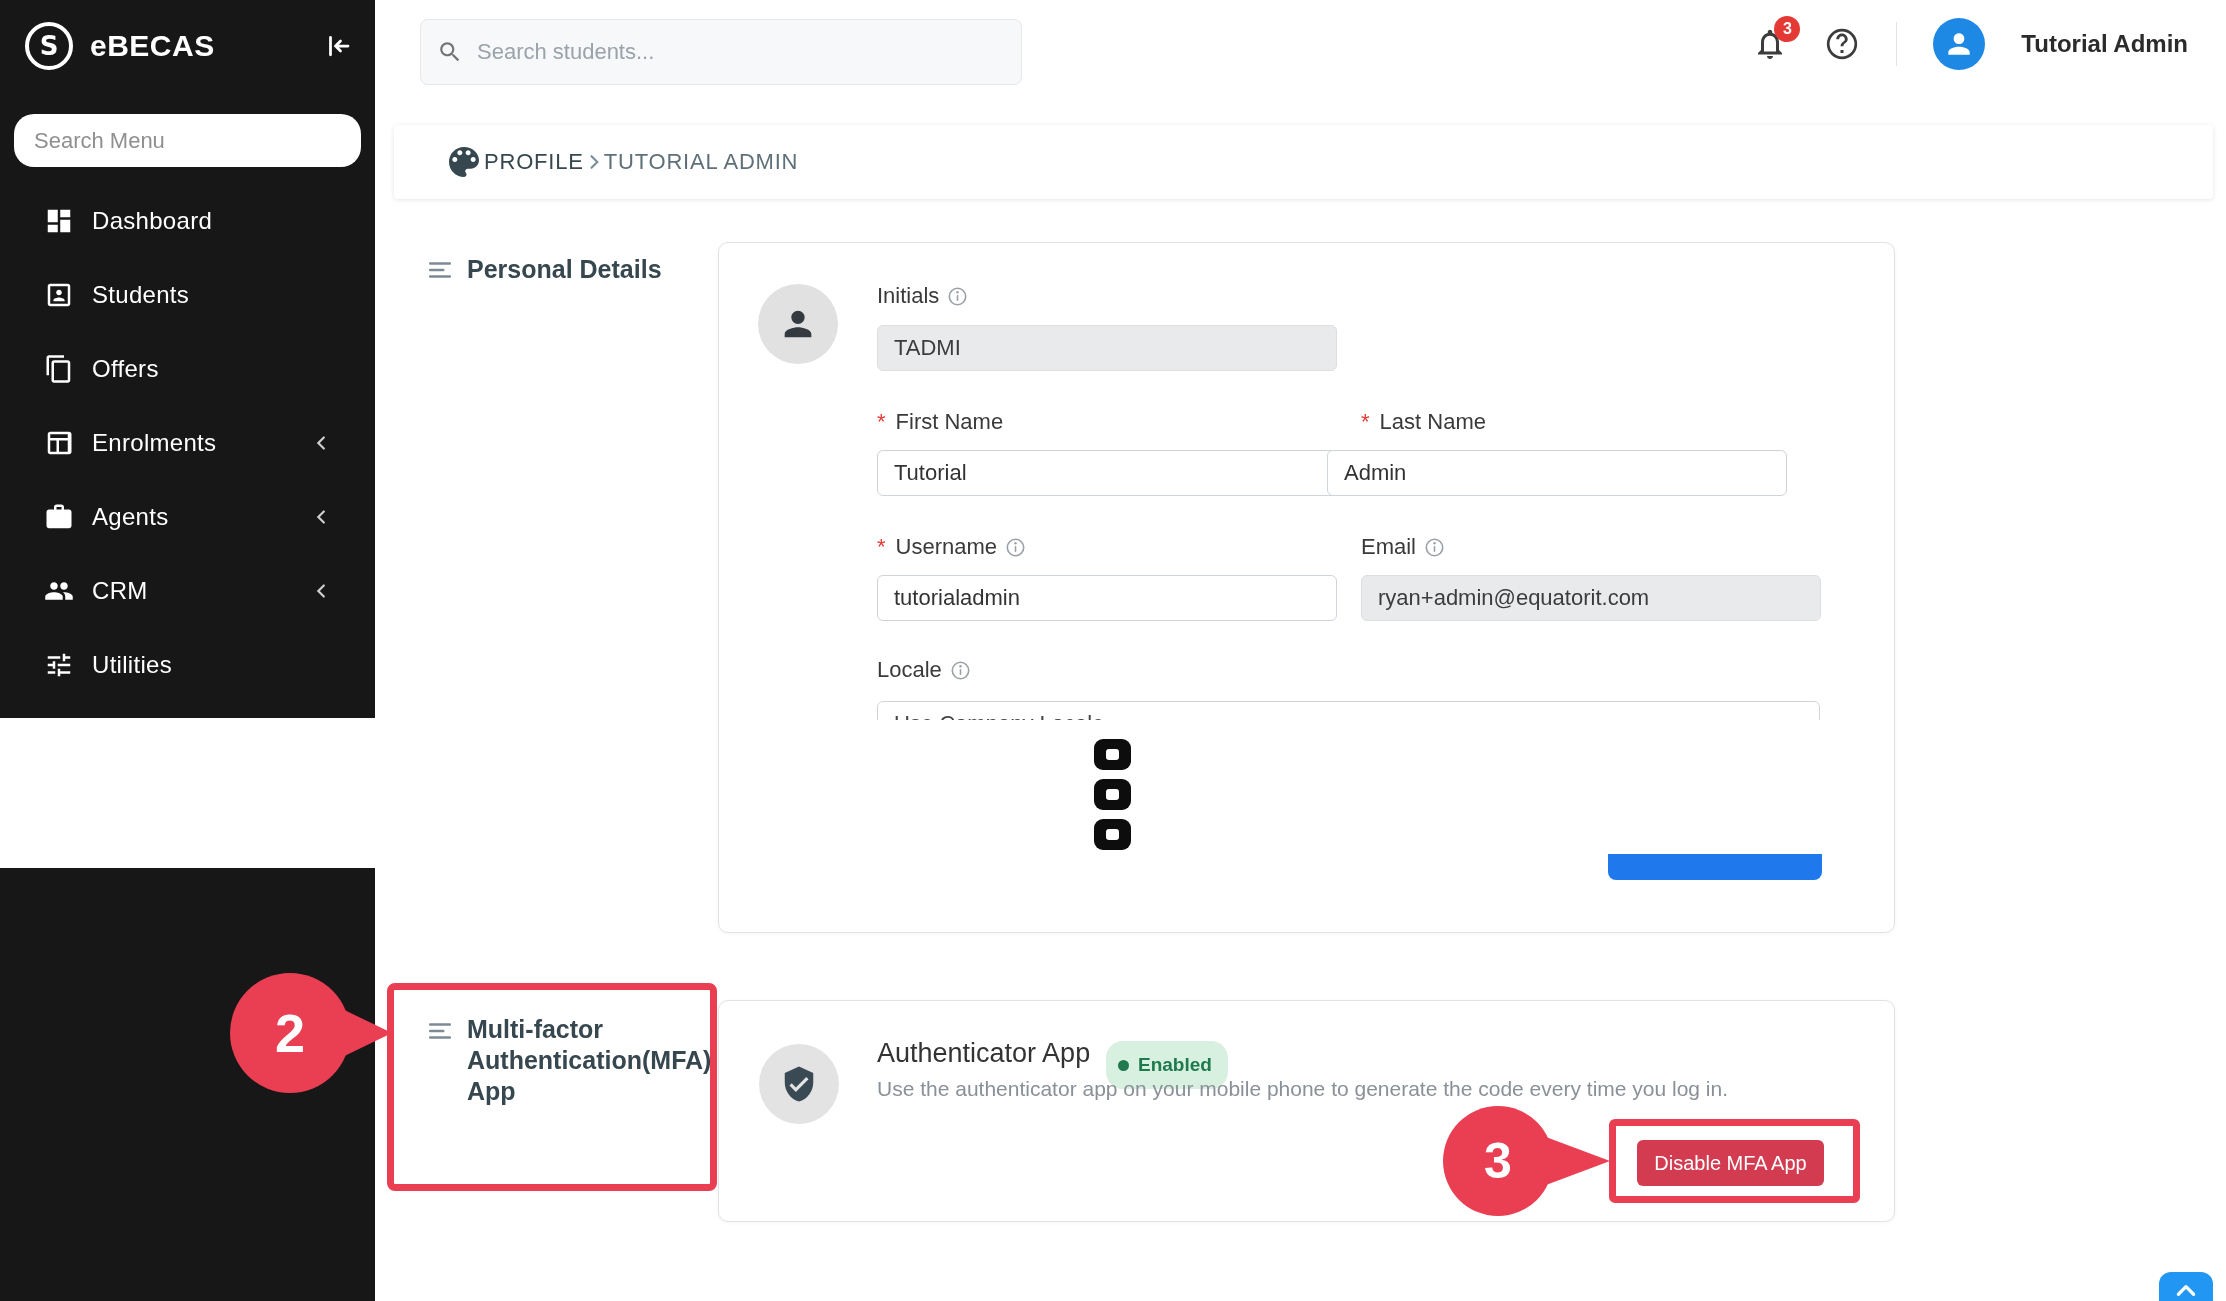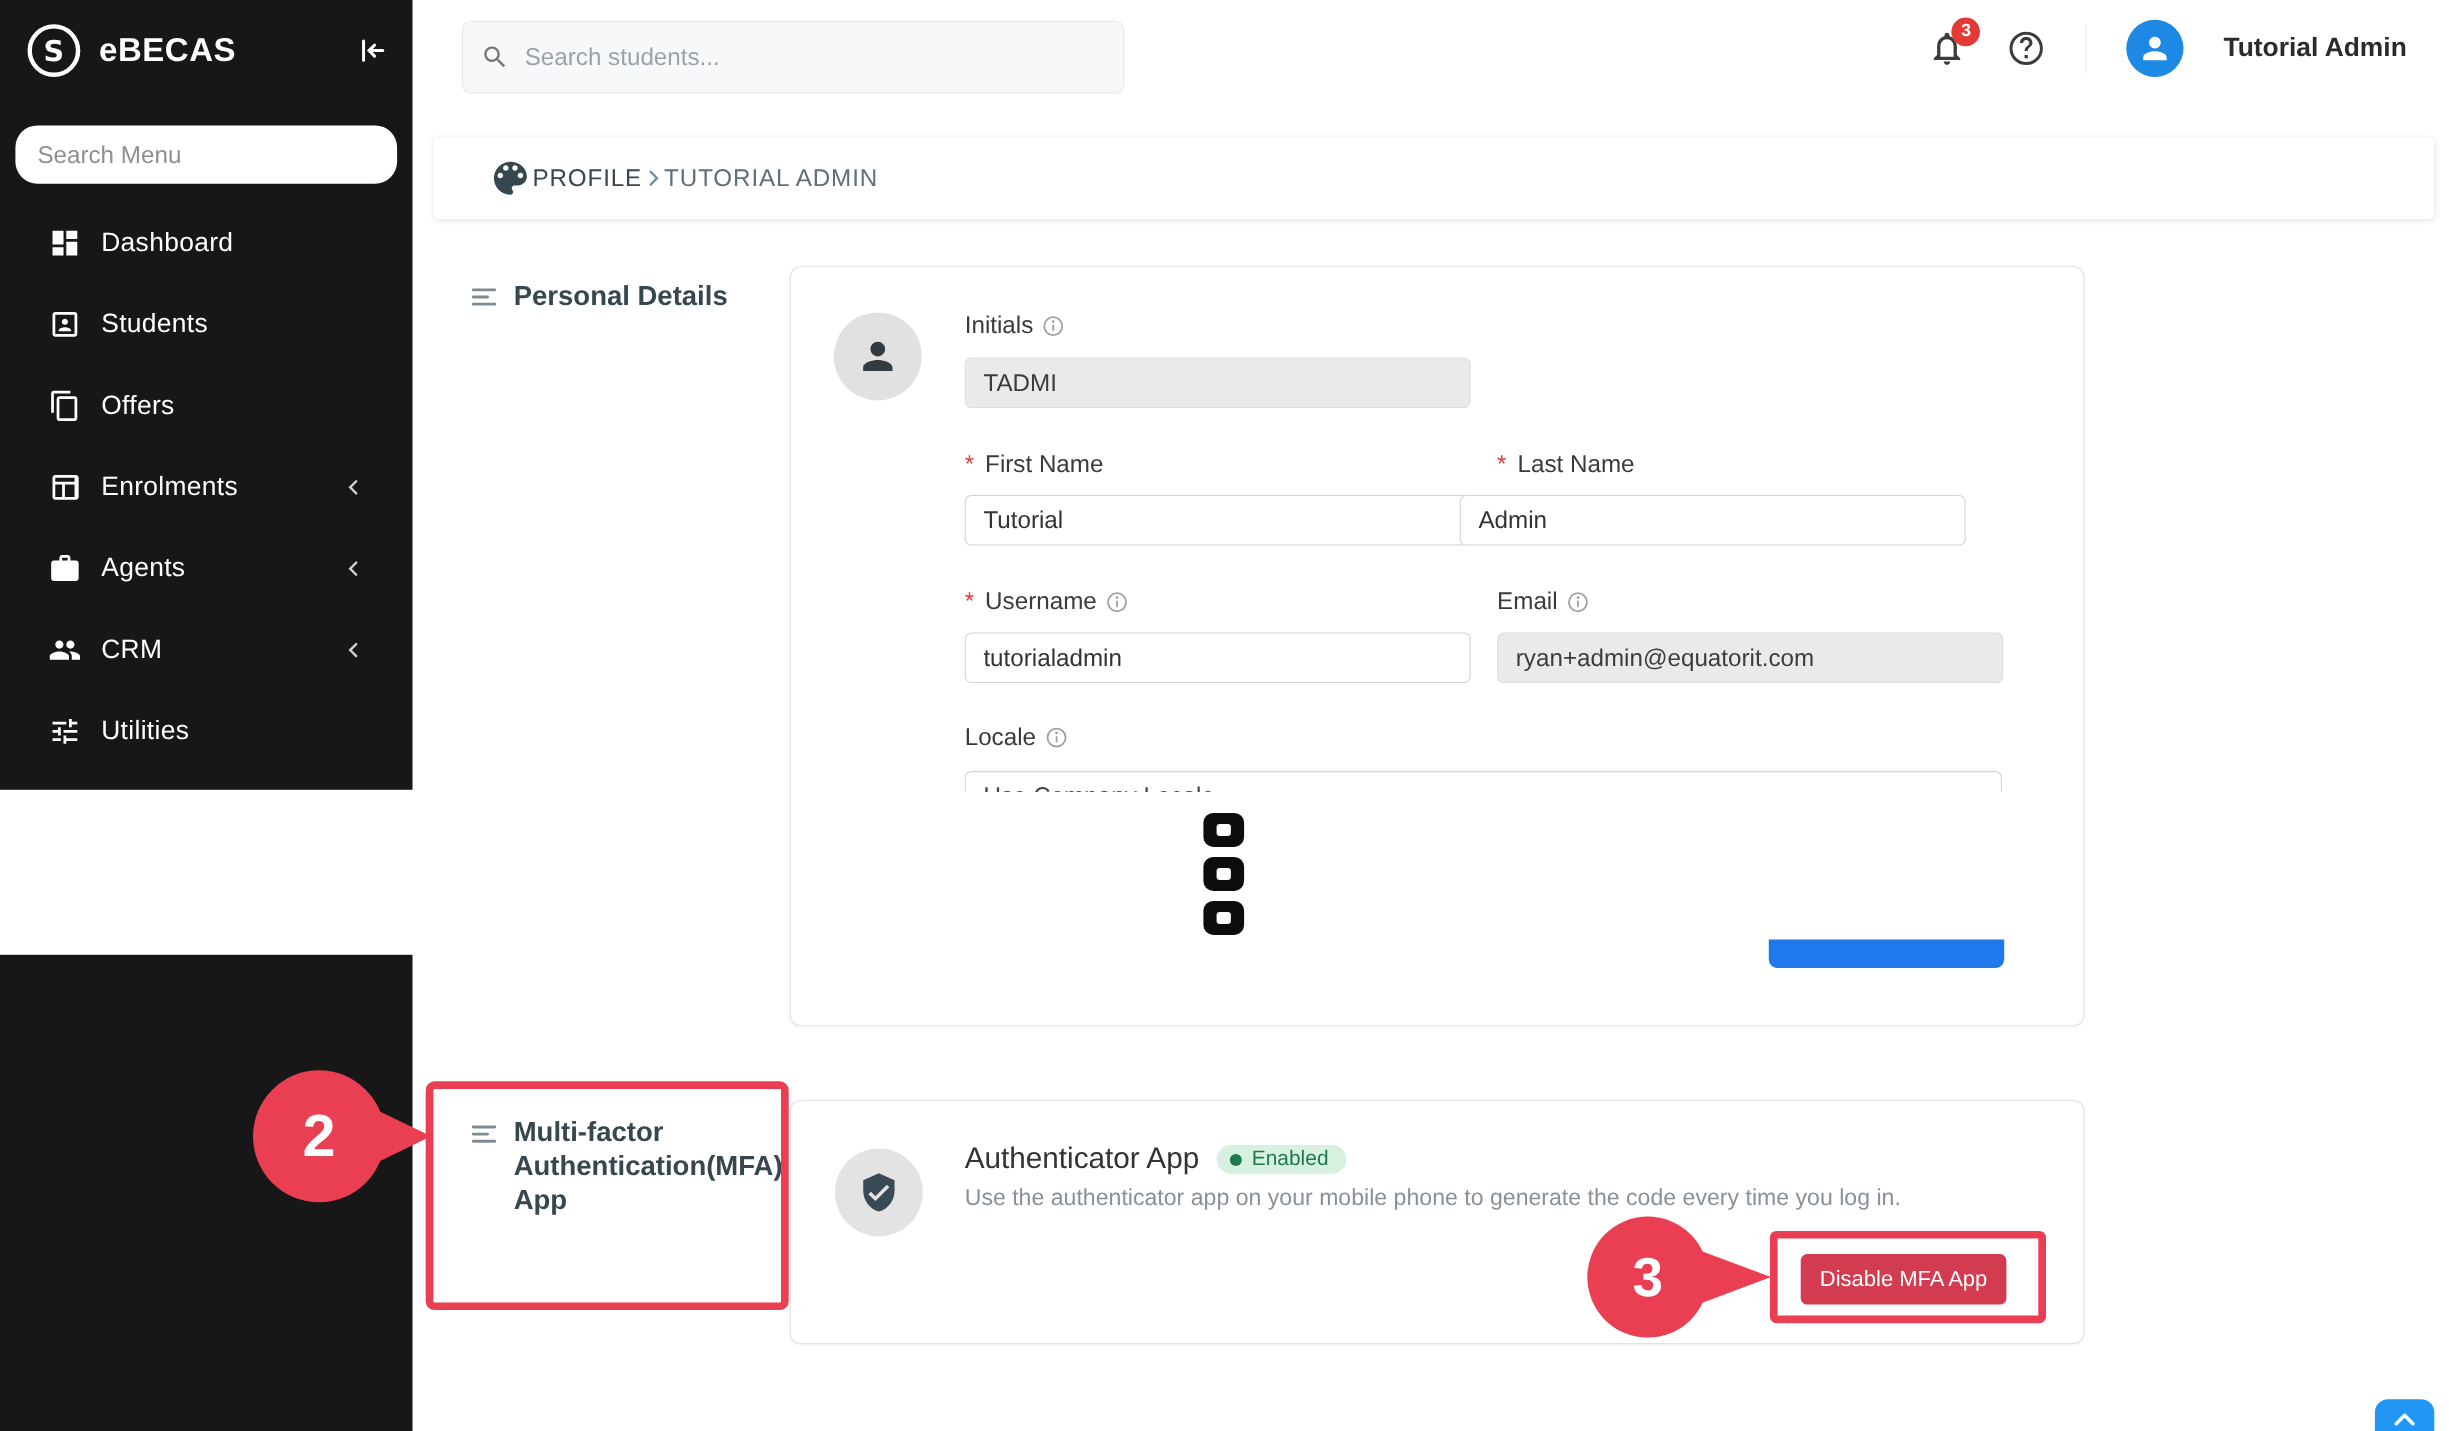--- a/index.html
+++ b/index.html
@@ -74,22 +74,22 @@
   .update-partial{position:absolute;left:889px;top:611px;width:214px;height:26px;background:#1f78ec;
        border-radius:0 0 8px 8px;cursor:pointer;}
 
   
   .trunc{left:1094px;top:739px;display:flex;flex-direction:column;gap:9px;z-index:6;}
   .tdot{width:37px;height:31px;background:#0d0d0d;border-radius:9px;position:relative;}
   .tdot::after{content:"";position:absolute;left:12px;top:10px;width:13px;height:11px;background:#fff;border-radius:3px;}
 
   
   .mfa-title{position:absolute;left:158px;top:37px;font-size:27px;font-weight:400;color:#333;}
-  .badge-enabled{position:absolute;left:387px;top:40px;height:26px;padding:0 16px 0 12px;background:#d8f0e0;
-       border-radius:17px;display:flex;align-items:center;gap:9px;font-size:19px;color:#1f7a4d;font-weight:400;}
+  .badge-enabled{position:absolute;left:387px;top:40px;height:48px;padding:0 16px 0 12px;background:#d8f0e0;
+       border-radius:17px;display:flex;align-items:center;gap:9px;font-size:19px;color:#1f7a4d;font-weight:700;}
   .badge-dot{width:11px;height:11px;border-radius:50%;background:#1f7a4d;}
   .mfa-desc{position:absolute;left:158px;top:76px;font-size:21px;color:#8a9097;}
   .disable-btn{position:absolute;left:918px;top:139px;width:187px;height:46px;background:#d23b50;border:none;
        border-radius:6px;color:#fff;font-size:20px;font-weight:500;cursor:pointer;
        font-family:"Liberation Sans",sans-serif;}
 
   
   .anno-box{border:7px solid #ea3e53;border-radius:8px;box-sizing:border-box;z-index:5;pointer-events:none;}
   .box2{left:387px;top:983px;width:330px;height:208px;}
   .box3{left:1609px;top:1119px;width:251px;height:84px;border-radius:6px;}

